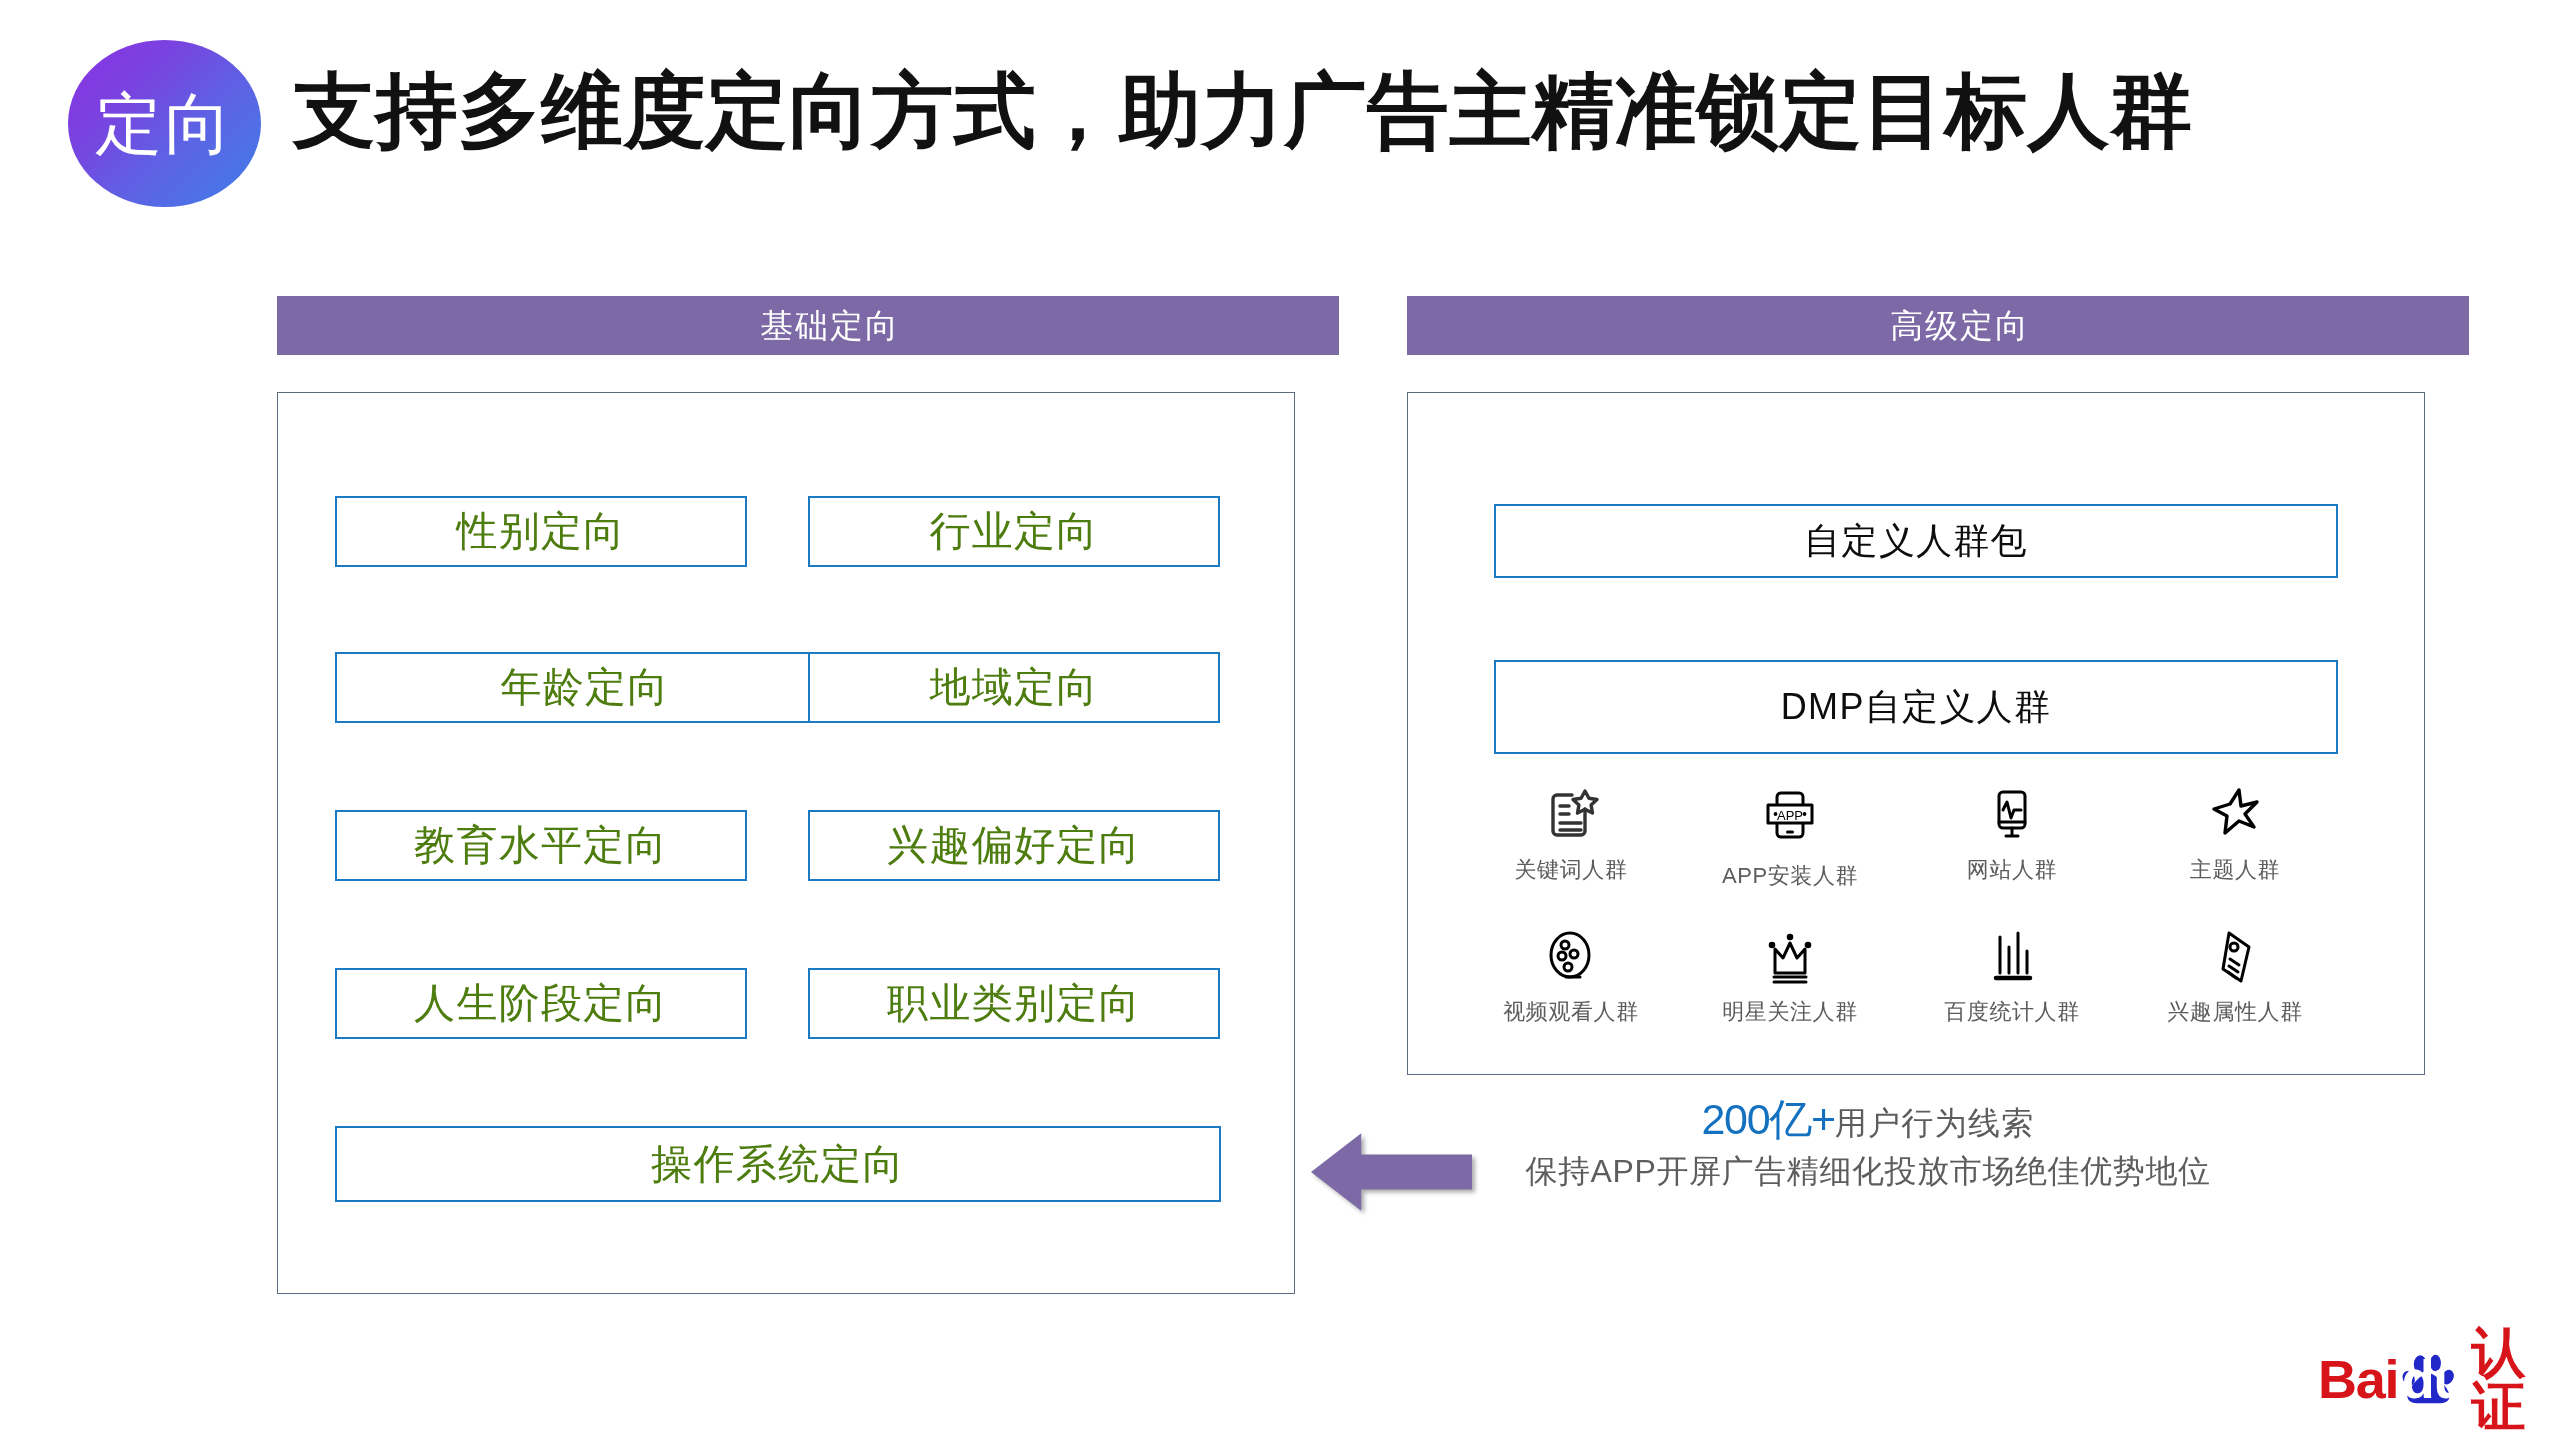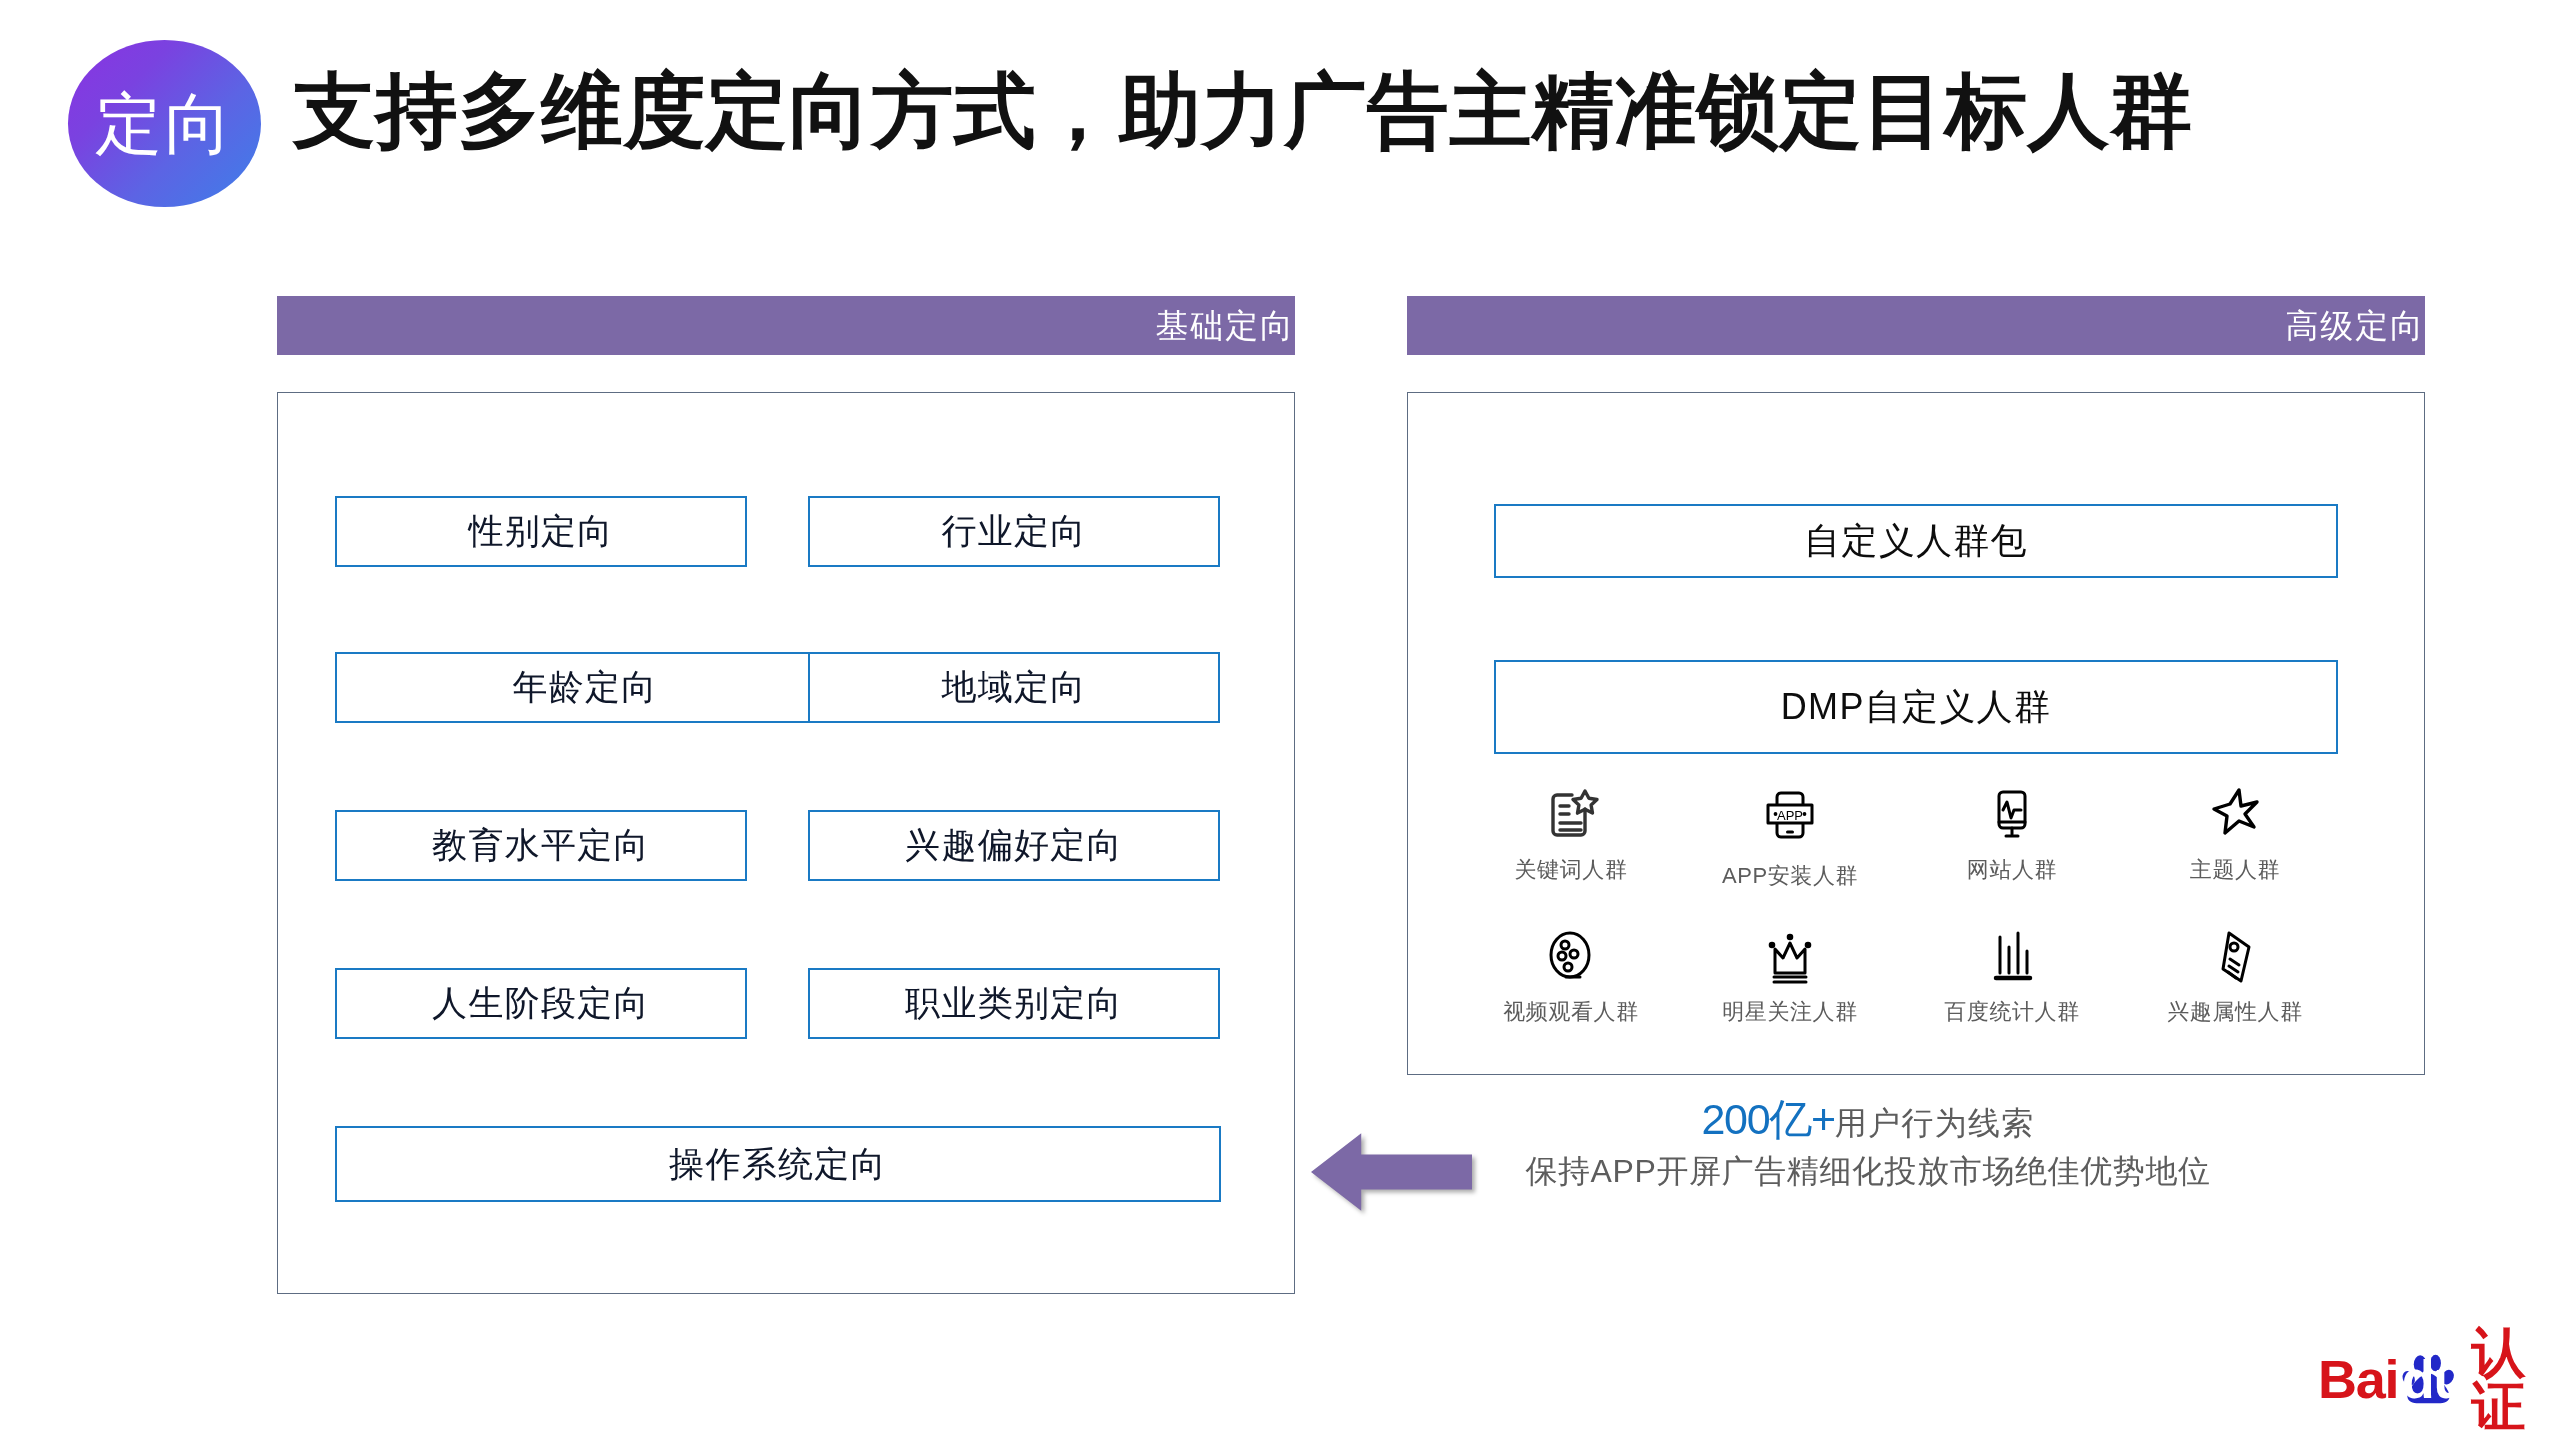--- a/index.html
+++ b/index.html
@@ -11,33 +11,33 @@
   #badge{position:absolute;left:68px;top:40px;width:193px;height:167px;
          border-radius:50%;
          background:linear-gradient(135deg,#8a33e2 0%,#7a42e0 30%,#5c64e4 62%,#3d7fe9 100%);
          display:flex;align-items:center;justify-content:center;}
   #badge span{color:#fff;font-size:67px;letter-spacing:2.6px;line-height:1;font-weight:400;}
   #page-title{position:absolute;left:293px;top:70px;font-size:82px;font-weight:700;
               letter-spacing:0.6px;color:#111;white-space:nowrap;line-height:1;}
 
   
   .col-head{position:absolute;height:59px;background:#7c69a6;
-            display:flex;align-items:center;justify-content:flex-end;}
+            display:flex;align-items:center;justify-content:center;padding-left:44px;}
   .col-head span{color:#ffffff;font-size:33px;letter-spacing:1.9px;line-height:1;}
   .col-body{position:absolute;border:1.9px solid #5d6c82;background:#fff;box-sizing:border-box;}
 
   #left-head{left:277px;top:296px;width:1018px;}
   #left-body{left:277px;top:392px;width:1018px;height:902px;}
   #right-head{left:1407px;top:296px;width:1018px;}
   #right-body{left:1407px;top:392px;width:1018px;height:683px;}
 
   
   .tile{position:absolute;border:2.6px solid #1a7ac4;background:#fff;box-sizing:border-box;
         display:flex;align-items:center;justify-content:center;}
-  .tile span{font-size:35px;letter-spacing:1.3px;color:#0f172a;line-height:1;white-space:nowrap;font-family:Liberation Serif, serif;}
+  .tile span{font-size:41px;letter-spacing:1.3px;color:#4d7c0f;line-height:1;white-space:nowrap;}
 
   
   .wtile{position:absolute;border:2.6px solid #1a7ac4;background:#fff;box-sizing:border-box;
          display:flex;align-items:center;justify-content:center;}
   .wtile span{font-size:36px;letter-spacing:1.3px;color:#0d0d0d;line-height:1;white-space:nowrap;}
 
   
   .icon-cell{position:absolute;width:180px;display:flex;flex-direction:column;
              align-items:center;justify-content:flex-start;}
   .icon-glyph{height:71px;display:flex;align-items:center;justify-content:center;}

